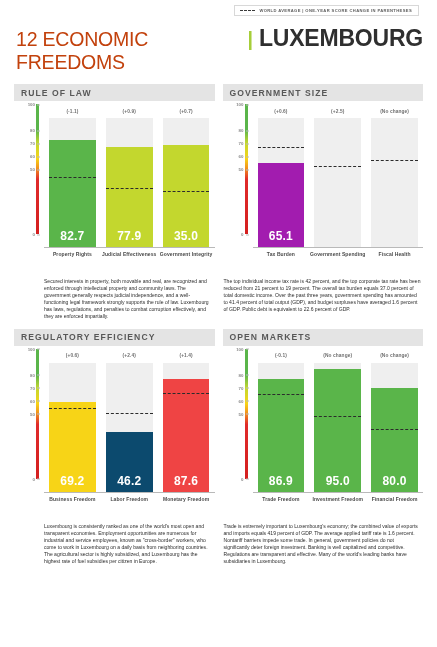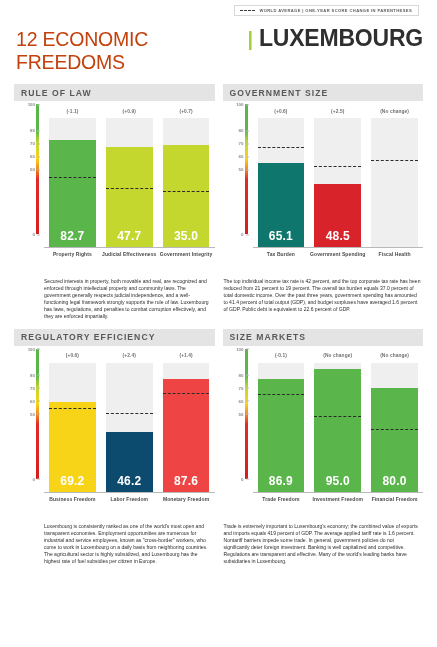--- a/index.html
+++ b/index.html
@@ -223,21 +223,21 @@
             <div class="barcell">
               <div class="bar-track"></div>
               <div class="bar-fill" style="height: 82.7%; background: rgb(90, 181, 74);">
                 <span class="bar-value">82.7</span>
               </div>
               <div class="avg-line" style="bottom: 53.8%;"></div>
             </div>
             <div class="barcell">
               <div class="bar-track"></div>
               <div class="bar-fill" style="height: 77.9%; background: rgb(195, 215, 46);">
-                <span class="bar-value">47.7</span>
+                <span class="bar-value">77.9</span>
               </div>
               <div class="avg-line" style="bottom: 45%;"></div>
             </div>
             <div class="barcell">
               <div class="bar-track"></div>
               <div class="bar-fill" style="height: 79%; background: rgb(195, 215, 46);">
                 <span class="bar-value">35.0</span>
               </div>
               <div class="avg-line" style="bottom: 43%;"></div>
             </div>
@@ -268,30 +268,27 @@
           <span class="ytick" style="top:20%">80</span>
           <span class="ytick" style="top:30%">70</span>
           <span class="ytick" style="top:40%">60</span>
           <span class="ytick" style="top:50%">50</span>
           <span class="ytick" style="top:100%">0</span>
         </div>
         <div class="plot">
           <div class="bars">
             <div class="barcell">
               <div class="bar-track"></div>
-              <div class="bar-fill" style="height: 65.1%; background: #0f766e;">
+              <div class="bar-fill" style="height: 65.1%; background: #a21caf;">
                 <span class="bar-value">65.1</span>
               </div>
               <div class="avg-line" style="bottom: 77%;"></div>
             </div>
             <div class="barcell">
               <div class="bar-track"></div>
-              <div class="bar-fill" style="height: 48.5%; background: rgb(216, 35, 42);">
-                <span class="bar-value">48.5</span>
-              </div>
               <div class="avg-line" style="bottom: 62%;"></div>
             </div>
             <div class="barcell">
               <div class="bar-track"></div>
               <div class="avg-line" style="bottom: 67%;"></div>
             </div>
           </div>
         </div>
         <div class="cat-row">
           <span class="cat">Tax Burden</span>
@@ -350,21 +347,21 @@
           <span class="cat">Business Freedom</span>
           <span class="cat">Labor Freedom</span>
           <span class="cat">Monetary Freedom</span>
         </div>
       </div>
       <p class="para">Luxembourg is consistently ranked as one of the world's most open and transparent economies. Employment opportunities are numerous for industrial and service employees, known as "cross-border" workers, who come to work in Luxembourg on a daily basis from neighboring countries. The agricultural sector is highly subsidized, and Luxembourg has the highest rate of fuel subsidies per citizen in Europe.</p>
     </div>
 
     <div class="panel panel-right">
       <div class="panel-head">
-        <span class="panel-head-title">SIZE MARKETS</span>
+        <span class="panel-head-title">OPEN MARKETS</span>
       </div>
       <div class="chart">
         <div class="delta-row">
           <span class="delta">(-0.1)</span>
           <span class="delta">(No change)</span>
           <span class="delta">(No change)</span>
         </div>
         <div class="yaxis">
           <div class="grad-bar"></div>
           <span class="ytick" style="top:0%">100</span>

